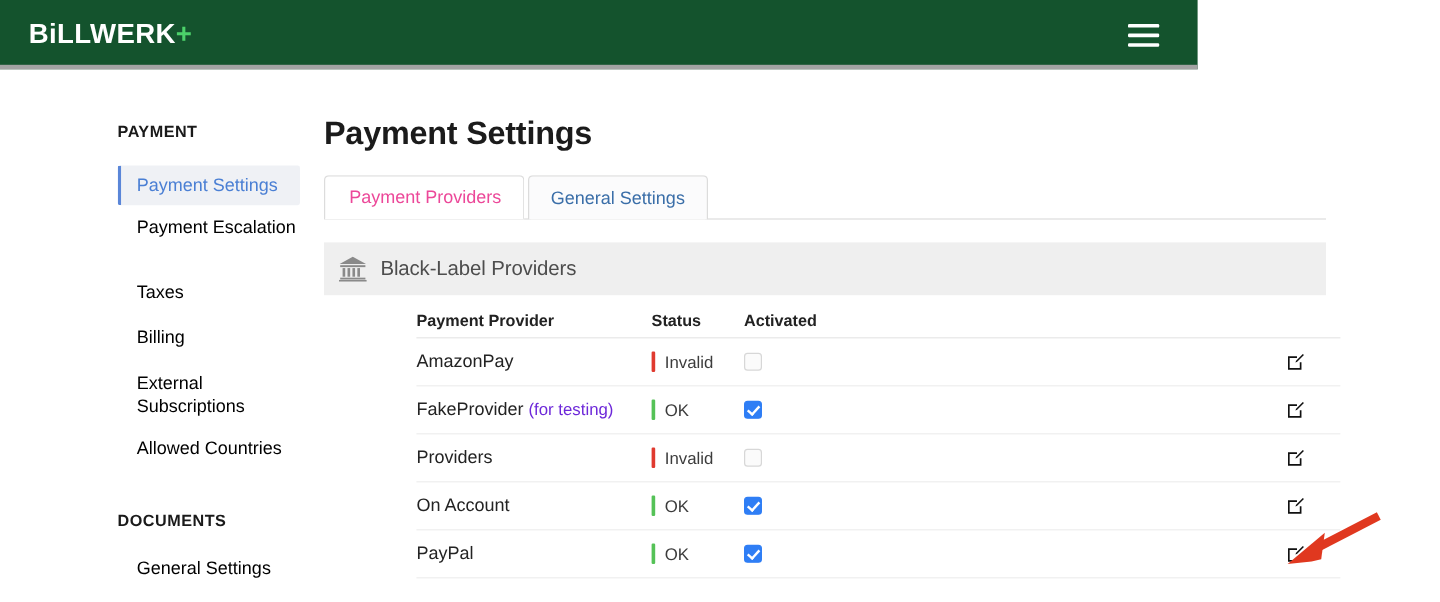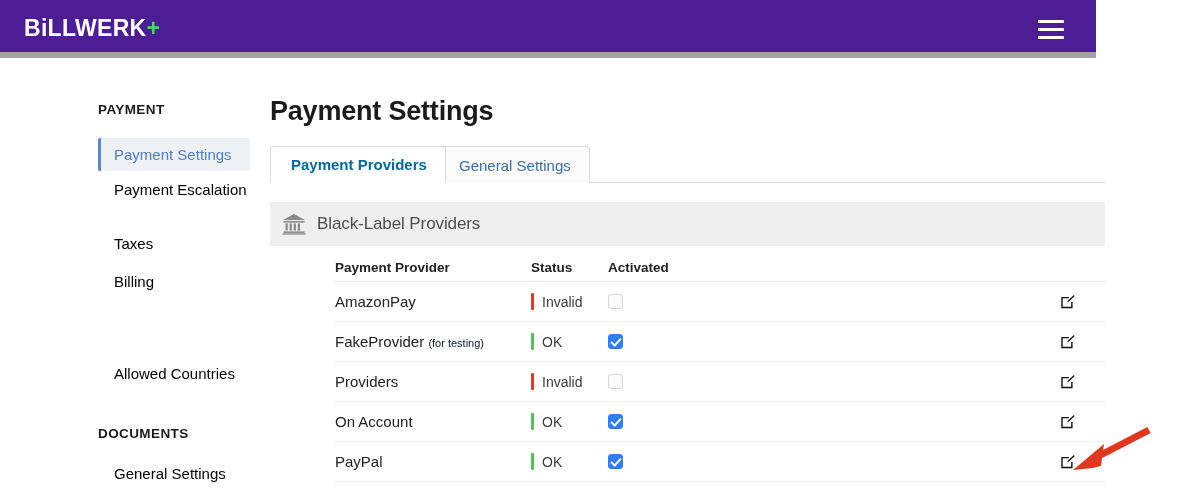--- a/index.html
+++ b/index.html
@@ -9,24 +9,24 @@
     height: 502px;
     overflow: hidden;
     background: #ffffff;
     font-family: "Liberation Sans", sans-serif;
   }
 
   
   .topbar {
     position: absolute;
     top: 0; left: 0;
-    width: 1096px;
+    width: 998px;
     height: 58px;
-    background: #4c1d95;
-    border-bottom: 6px solid #a3a3a3;
+    background: #14532d;
+    border-bottom: 4px solid #a3a3a3;
   }
   .brand {
     position: absolute;
     left: 24px;
     top: 17px;
     font-size: 23px;
     font-weight: 700;
     letter-spacing: 0.3px;
     color: #ffffff;
     line-height: 1;
@@ -129,22 +129,22 @@
     font-size: 15px;
     cursor: pointer;
     white-space: nowrap;
   }
   .tab.active {
     left: 0;
     background: #ffffff;
     border: 1px solid #dcdcdc;
     border-bottom: 1px solid #ffffff;
     border-radius: 4px 4px 0 0;
-    font-weight: 700;
-    color: #0369a1;
+    font-weight: 400;
+    color: #ec4899;
     z-index: 3;
     padding-left: 20px;
   }
   .tab.inactive {
     left: 170px;
     background: #fbfbfc;
     border: 1px solid #dcdcdc;
     border-bottom: none;
     border-radius: 4px 4px 0 0;
     color: #3a6ea8;
@@ -167,21 +167,21 @@
   .section-title {
     font-size: 17px;
     font-weight: 400;
     color: #4d4d4d;
     letter-spacing: -0.1px;
   }
 
   
   .table {
     position: absolute;
-    left: 70px;
+    left: 82px;
     top: 196px;
     width: 770px;
   }
   .trow {
     position: relative;
     height: 40px;
     display: flex;
     align-items: center;
     border-bottom: 1px solid #eeeeee;
   }
@@ -190,21 +190,21 @@
     border-bottom: 1px solid #e6e6e6;
   }
   .trow.head .c-name,
   .trow.head .c-status,
   .trow.head .c-act {
     font-size: 13.5px;
     font-weight: 700;
     color: #222222;
   }
   .c-name  { position: absolute; left: 0;   font-size: 15px; color: #232323; white-space: nowrap; }
-  .c-name .sub { font-size: 11px; color: #0f172a; }
+  .c-name .sub { font-size: 14px; color: #6d28d9; }
   .c-status{ position: absolute; left: 196px; font-size: 14px; color: #3c3c3c; display: flex; align-items: center; }
   .c-act   { position: absolute; left: 273px; display: flex; align-items: center; }
   .c-edit  { position: absolute; left: 725px; display: flex; align-items: center; cursor: pointer; }
 
   .status-bar {
     display: inline-block;
     width: 3px;
     height: 17px;
     margin-right: 8px;
     border-radius: 1px;
@@ -253,20 +253,21 @@
   </div>
 </div>
 
 <div class="sidebar">
   <div class="side-group-title" style="top:44px">PAYMENT</div>
 
   <div class="side-item active" style="top:80px"><span>Payment Settings</span></div>
   <div class="side-item plain" style="top:122px"><span>Payment Escalation</span></div>
   <div class="side-item plain" style="top:176px"><span>Taxes</span></div>
   <div class="side-item plain" style="top:214px"><span>Billing</span></div>
+  <div class="side-item plain" style="top:252px"><span>External Subscriptions</span></div>
   <div class="side-item plain" style="top:306px"><span>Allowed Countries</span></div>
 
   <div class="side-group-title" style="top:368px">DOCUMENTS</div>
   <div class="side-item plain" style="top:406px"><span>General Settings</span></div>
 </div>
 
 <div class="main">
 
   <div class="page-title">Payment Settings</div>
 

